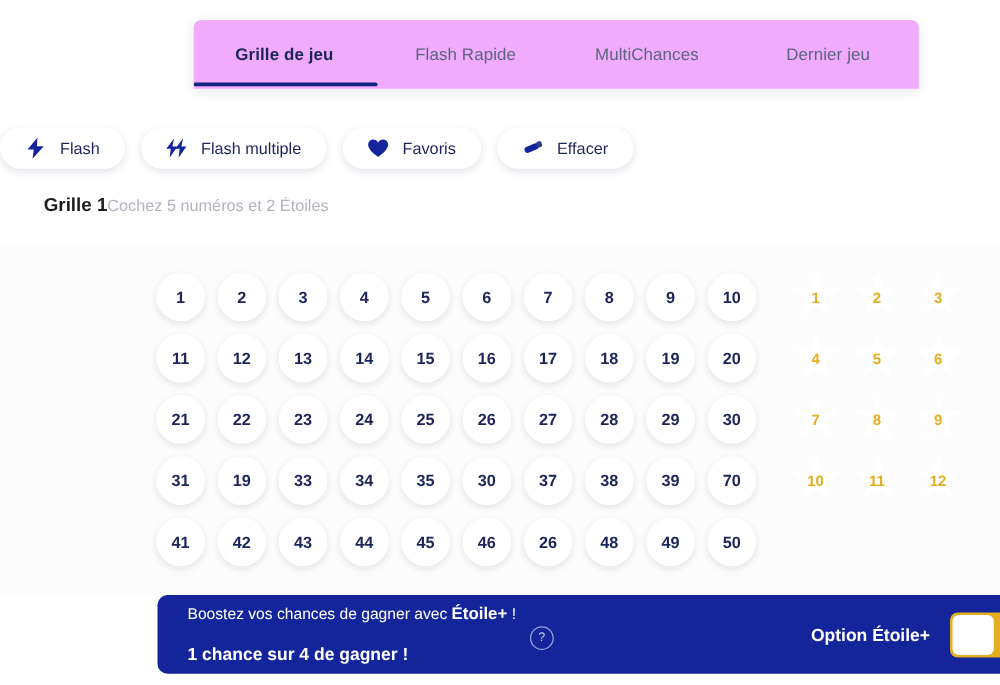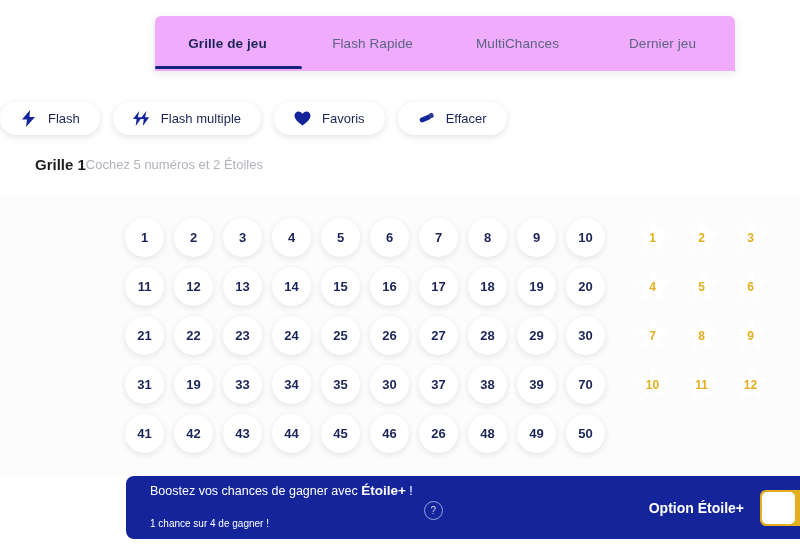--- a/index.html
+++ b/index.html
@@ -196,22 +196,22 @@
     margin-left: 24px;
     color: #ffffff;
   }
   .banner-l1 {
     font-size: 12.5px;
     line-height: 17px;
     white-space: nowrap;
   }
   .banner-l1 b { font-weight: bold; font-size: 13.5px; }
   .banner-l2 {
-    font-size: 10px;
-    font-weight: normal;
+    font-size: 14px;
+    font-weight: bold;
     line-height: 19px;
     white-space: nowrap;
     margin-top: 14px;
   }
   .help-ico {
     margin-left: 11px;
     width: 17px; height: 17px;
     border-radius: 50%;
     border: 1.3px solid #93a3dd;
     color: #cfd8f2;

